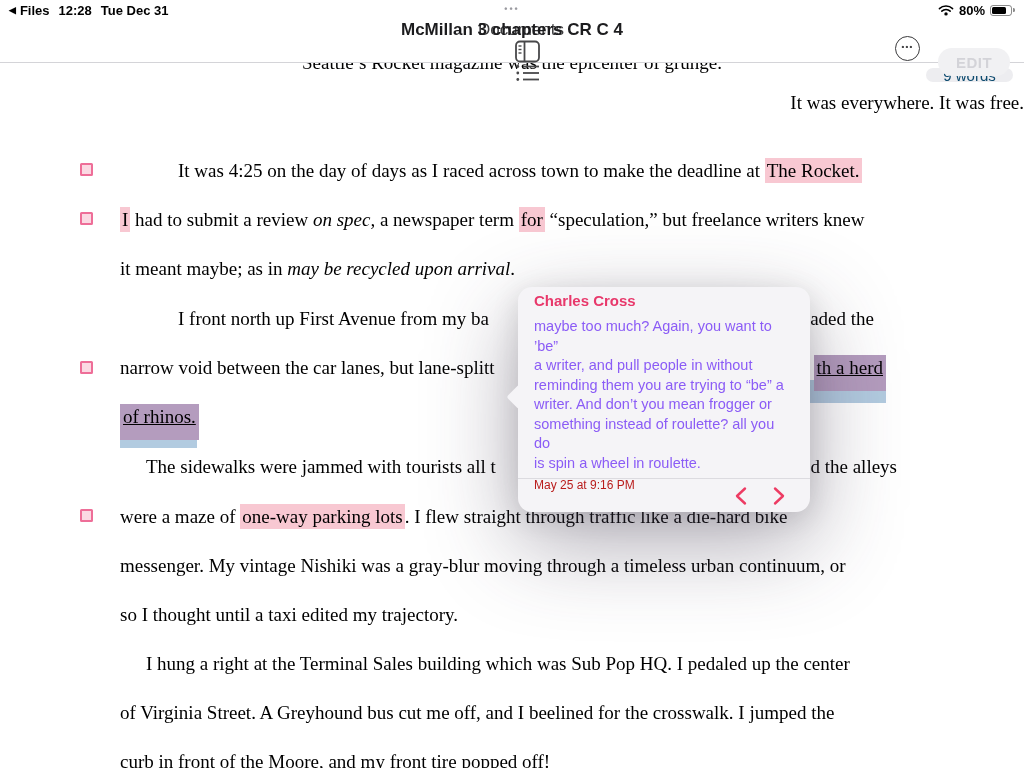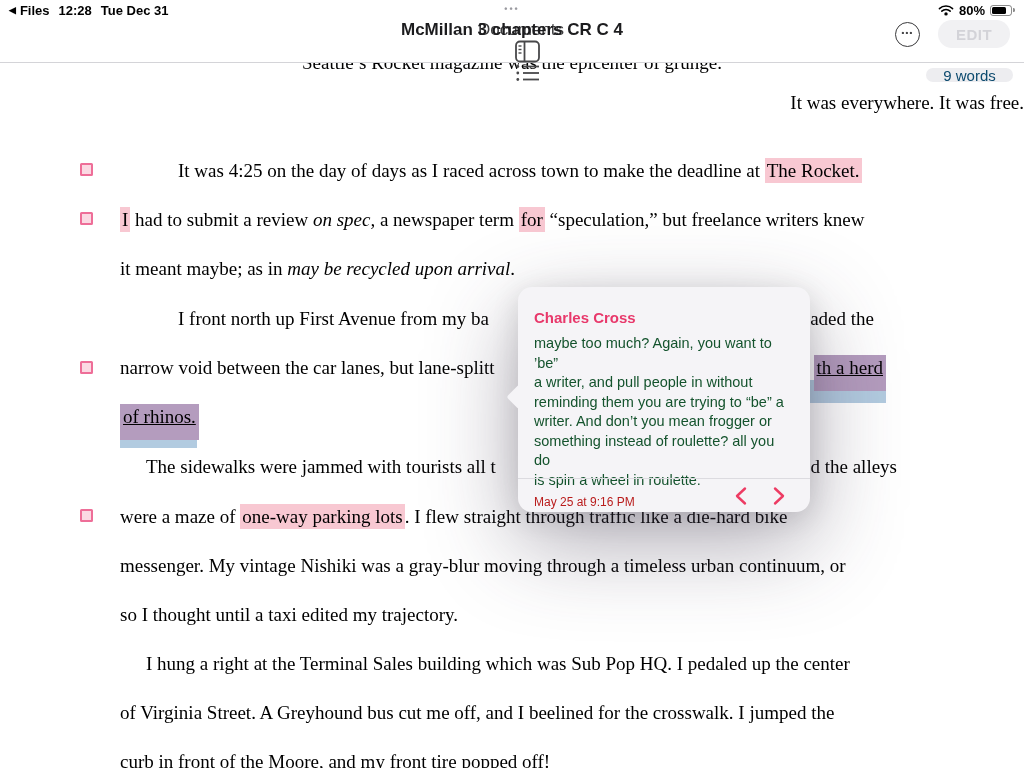--- a/index.html
+++ b/index.html
@@ -44,21 +44,21 @@
   }
   .tb-right{ position:absolute; right:14px; display:flex; align-items:center; gap:18px; }
   .more-btn{
     width:25px; height:25px; border:1.5px solid #3a3a3c; border-radius:50%;
     display:flex; align-items:center; justify-content:center;
     color:#3a3a3c; font-size:8px; letter-spacing:1.2px; font-weight:700; padding-bottom:3px;
   }
   .edit-btn{
     width:72px; height:28px; background:#f1f1f3; border-radius:14px;
     display:flex; align-items:center; justify-content:center;
-    color:#d3d3d8; font-size:15px; font-weight:600; letter-spacing:.5px;
+    color:#d3d3d8; font-size:15px; font-weight:600; letter-spacing:.5px;margin-top:28px;
   }
 
   
   .doc-layer{ position:absolute; inset:0; z-index:1; }
   .doc-line{
     position:absolute; left:120px; width:782px;
     font-family:"Liberation Serif","DejaVu Serif",serif;
     font-size:19px; line-height:25px; color:#000; white-space:nowrap;
   }
   .doc-line.center{ left:0; width:1024px; text-align:center; }
@@ -82,23 +82,23 @@
   
   .popover{
     position:absolute; left:518px; top:287px; width:292px; height:225px; z-index:20;
     background:#f5f4f7; border-radius:14px;
     box-shadow:0 30px 90px rgba(60,50,75,.42), 0 6px 28px rgba(0,0,0,.12);
   }
   .popover-arrow{
     position:absolute; left:-8px; top:101px; width:18px; height:18px;
     background:#f5f4f7; transform:rotate(45deg); border-radius:3px;
   }
-  .popover-content{ padding:22px 16px 0 16px; position:relative; }
+  .popover-content{ padding:5px 16px 0 16px; position:relative; }
   .author{ color:#e8386b; font-weight:700; font-size:15px; margin-bottom:8px; }
-  .body-line{ font-size:14.5px; line-height:19.5px; color:#14532d; }
+  .body-line{ font-size:14.5px; line-height:19.5px; color:#8b5cf6; }
   .pop-date{ margin-top:5px; font-size:12px; color:#b91c1c; }
   .pop-nav{
     position:absolute; bottom:0; left:0; right:0; height:34px;
     border-top:1px solid #dcdbe0;
     display:flex; align-items:center; justify-content:flex-end; gap:24px; padding-right:24px;
   }
   .chev{ display:flex; align-items:center; }
 </style>
 </head>
 <body>

